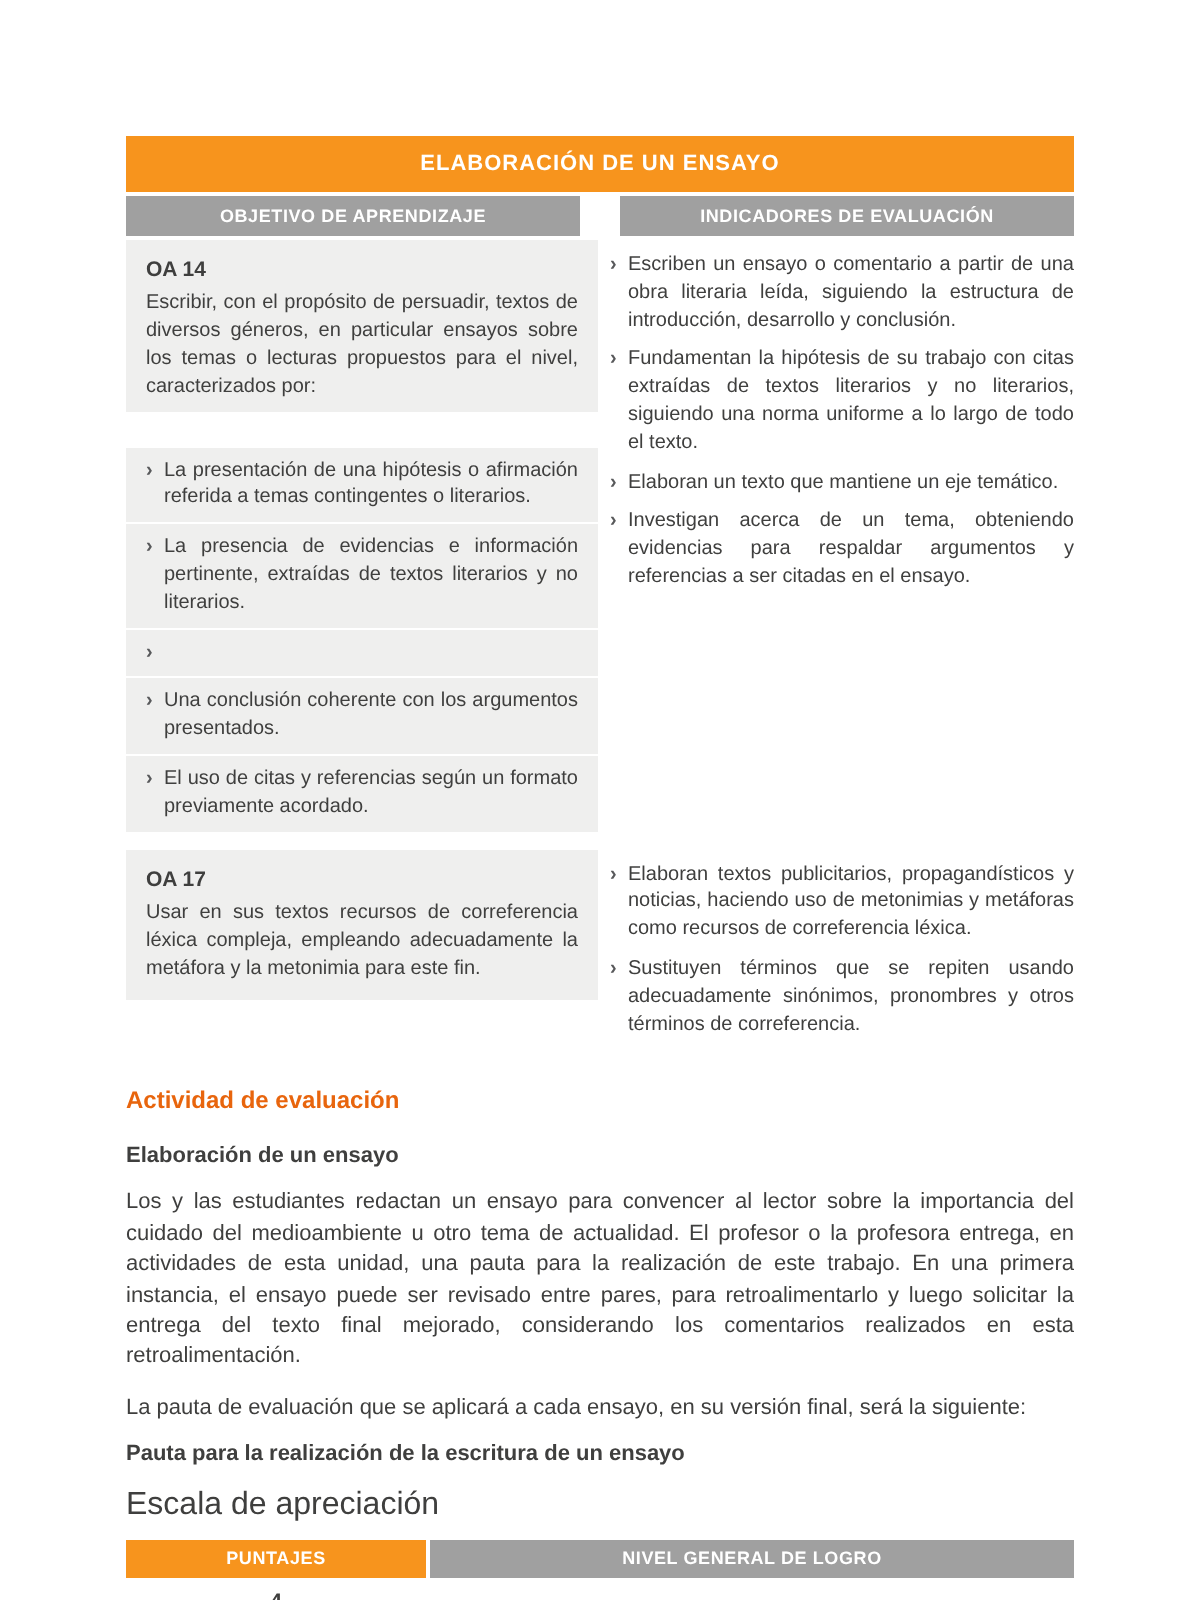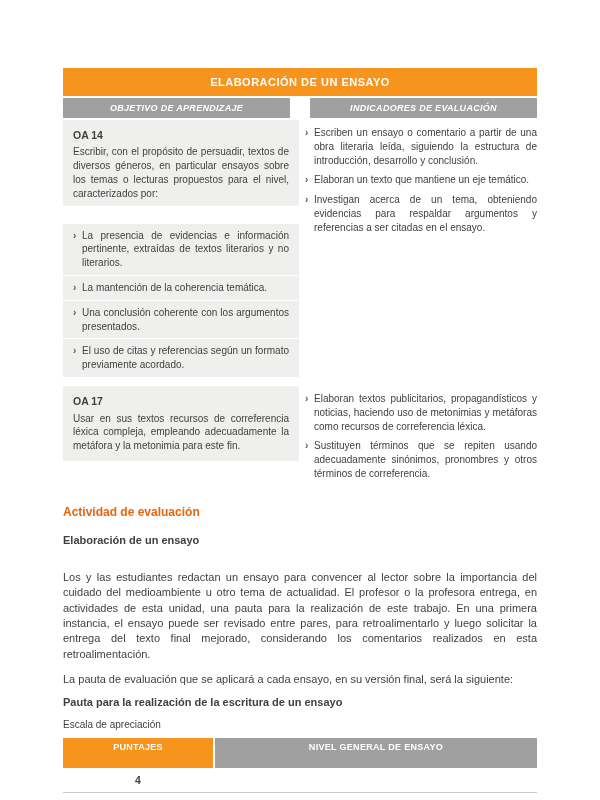--- a/index.html
+++ b/index.html
@@ -10,21 +10,21 @@
     color:var(--text, #3f3f3e);
   }
   .doc { width:474px; margin:68px 63px 0 63px; }
 
   
   .title-bar {
     background:var(--orange, #F7941D); color:#fff;
     font-size:11px; font-weight:bold; letter-spacing:.5px;
     text-align:center; height:28px; line-height:28px;
   }
-  .head-row { display:grid; grid-template-columns:1fr 1fr; gap:20px; margin-top:2px;font-style:italic; }
+  .head-row { display:grid; grid-template-columns:1fr 1fr; gap:20px; margin-top:2px; }
   .head-cell {
     background:var(--gray-header, #A0A0A0); color:#fff;
     font-size:9px; font-weight:bold; letter-spacing:.3px;
     text-align:center; height:20px; line-height:20px;
   }
   .oa-row { display:grid; grid-template-columns:1fr 1fr; gap:2px; margin-top:2px; align-items:start; }
   .oa-row.second { margin-top:9px; }
   .oa-left { display:flex; flex-direction:column; gap:18px; }
   .gray-block { background:var(--cell-gray, #EFEFEE); padding:5px 10px; font-size:10px; line-height:1.38; }
   .gray-block.first { padding-top:8px; }
@@ -35,31 +35,31 @@
   .arrow { flex:0 0 9px; color:#58595b; }
   .arrow::before { content:"\203A"; font-weight:bold; }
   .bullet-text { text-align:justify; }
   .oa-right { background:#fff; padding:6px 0 6px 4px; font-size:10px; line-height:1.38; }
   .indicator { display:flex; margin-bottom:6px; }
   .indicator:last-child { margin-bottom:0; }
 
   
   .section-heading { color:var(--heading-orange, #E8650D); font-weight:bold; font-size:12px; margin-top:18px; }
   .subheading { font-weight:bold; font-size:11px; margin-top:15px; }
-  .para { font-size:11px; line-height:1.4; text-align:justify; margin-top:24px; }
+  .para { font-size:11px; line-height:1.4; text-align:justify; margin-top:10px; }
   .note { font-size:11px; margin-top:11px; }
   .rubric-title { font-weight:bold; font-size:11px; margin-top:11px; }
-  .scale-label { font-size:10px; margin-top:11px; }
+  .scale-label { font-size:16px; margin-top:11px; }
 
   
   .score-table { margin-top:8px; }
   .score-head { display:grid; grid-template-columns:150px 1fr; gap:2px; }
   .score-head-cell {
     color:#fff; font-size:9px; font-weight:bold; letter-spacing:.3px;
-    text-align:center; height:30px; line-height:19px;
+    text-align:center; height:19px; line-height:19px;
   }
   .score-head-cell.points { background:var(--orange, #F7941D); }
   .score-head-cell.level  { background:var(--gray-header, #A0A0A0); }
   .score-row { display:grid; grid-template-columns:150px 1fr; gap:2px; border-bottom:1px solid var(--row-border, #C9C9C9); }
   .score-num { font-weight:bold; font-size:10.5px; text-align:center; padding:6px 0; }
   .score-desc { font-size:10.5px; line-height:1.4; padding:6px 8px 6px 8px; text-align:justify; }
 </style>
 </head>
 <body>
 
@@ -73,49 +73,56 @@
     </div>
 
     <div class="oa-row">
       <div class="oa-left">
         <div class="gray-block first">
           <div class="oa-code">OA 14</div>
           <div class="oa-desc">Escribir, con el propósito de persuadir, textos de diversos géneros, en particular ensayos sobre los temas o lecturas propuestos para el nivel, caracterizados por:</div>
         </div>
         <div style="display:flex;flex-direction:column;gap:1px;">
 
+            <div class="gray-block bullet">
+              <span class="arrow"></span>
+              <span class="bullet-text">La presentación de una hipótesis o afirmación referida a temas contingentes o literarios.</span>
+            </div>
 
             <div class="gray-block bullet">
               <span class="arrow"></span>
               <span class="bullet-text">La presencia de evidencias e información pertinente, extraídas de textos literarios y no literarios.</span>
             </div>
 
             <div class="gray-block bullet">
               <span class="arrow"></span>
-              <span class="bullet-text">La mantención de la coherencia temática.</span>
             </div>
 
             <div class="gray-block bullet">
               <span class="arrow"></span>
               <span class="bullet-text">Una conclusión coherente con los argumentos presentados.</span>
             </div>
 
             <div class="gray-block bullet">
               <span class="arrow"></span>
               <span class="bullet-text">El uso de citas y referencias según un formato previamente acordado.</span>
             </div>
           </div>
       </div>
       <div class="oa-right">
 
           <div class="indicator">
             <span class="arrow"></span>
             <span class="bullet-text">Escriben un ensayo o comentario a partir de una obra literaria leída, siguiendo la estructura de introducción, desarrollo y conclusión.</span>
           </div>
 
+          <div class="indicator">
+            <span class="arrow"></span>
+            <span class="bullet-text">Fundamentan la hipótesis de su trabajo con citas extraídas de textos literarios y no literarios, siguiendo una norma uniforme a lo largo de todo el texto.</span>
+          </div>
 
           <div class="indicator">
             <span class="arrow"></span>
             <span class="bullet-text">Elaboran un texto que mantiene un eje temático.</span>
           </div>
 
           <div class="indicator">
             <span class="arrow"></span>
             <span class="bullet-text">Investigan acerca de un tema, obteniendo evidencias para respaldar argumentos y referencias a ser citadas en el ensayo.</span>
           </div>
@@ -149,21 +156,21 @@
     <div class="subheading">Elaboración de un ensayo</div>
     <div class="para">Los y las estudiantes redactan un ensayo para convencer al lector sobre la importancia del cuidado del medioambiente u otro tema de actualidad. El profesor o la profesora entrega, en actividades de esta unidad, una pauta para la realización de este trabajo. En una primera instancia, el ensayo puede ser revisado entre pares, para retroalimentarlo y luego solicitar la entrega del texto final mejorado, considerando los comentarios realizados en esta retroalimentación.</div>
     <div class="note">La pauta de evaluación que se aplicará a cada ensayo, en su versión final, será la siguiente:</div>
     <div class="rubric-title">Pauta para la realización de la escritura de un ensayo</div>
     <div class="scale-label">Escala de apreciación</div>
   </div>
 
   <div class="score-table">
     <div class="score-head">
       <div class="score-head-cell points">PUNTAJES</div>
-      <div class="score-head-cell level">NIVEL GENERAL DE ENSAYO</div>
+      <div class="score-head-cell level">NIVEL GENERAL DE LOGRO</div>
     </div>
     <div>
 
         <div class="score-row">
           <div class="score-num">4</div>
         </div>
 
         <div class="score-row">
           <div class="score-num">3</div>
           <div class="score-desc">Cumple con el requisito, aunque puedan presentarse errores menores.</div>

